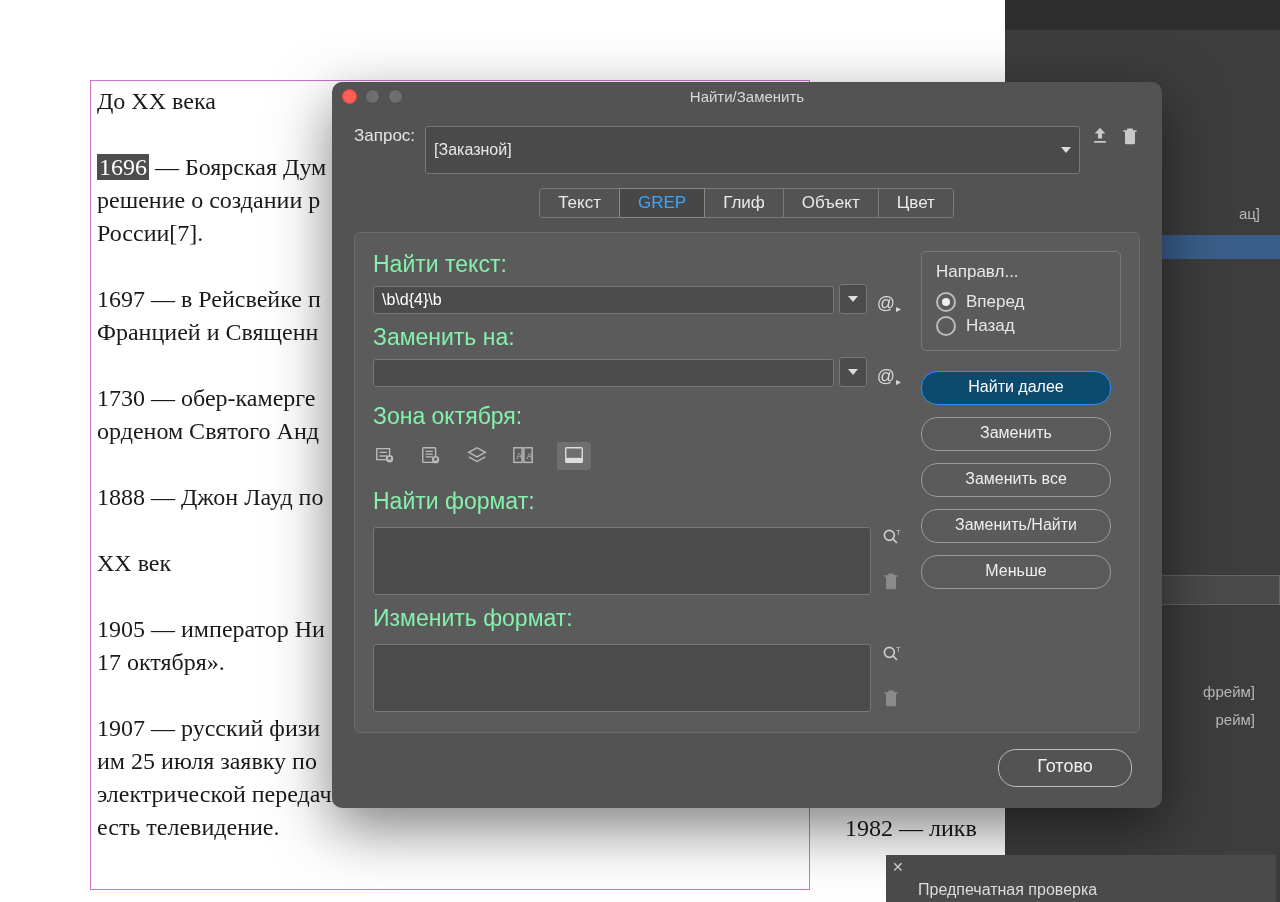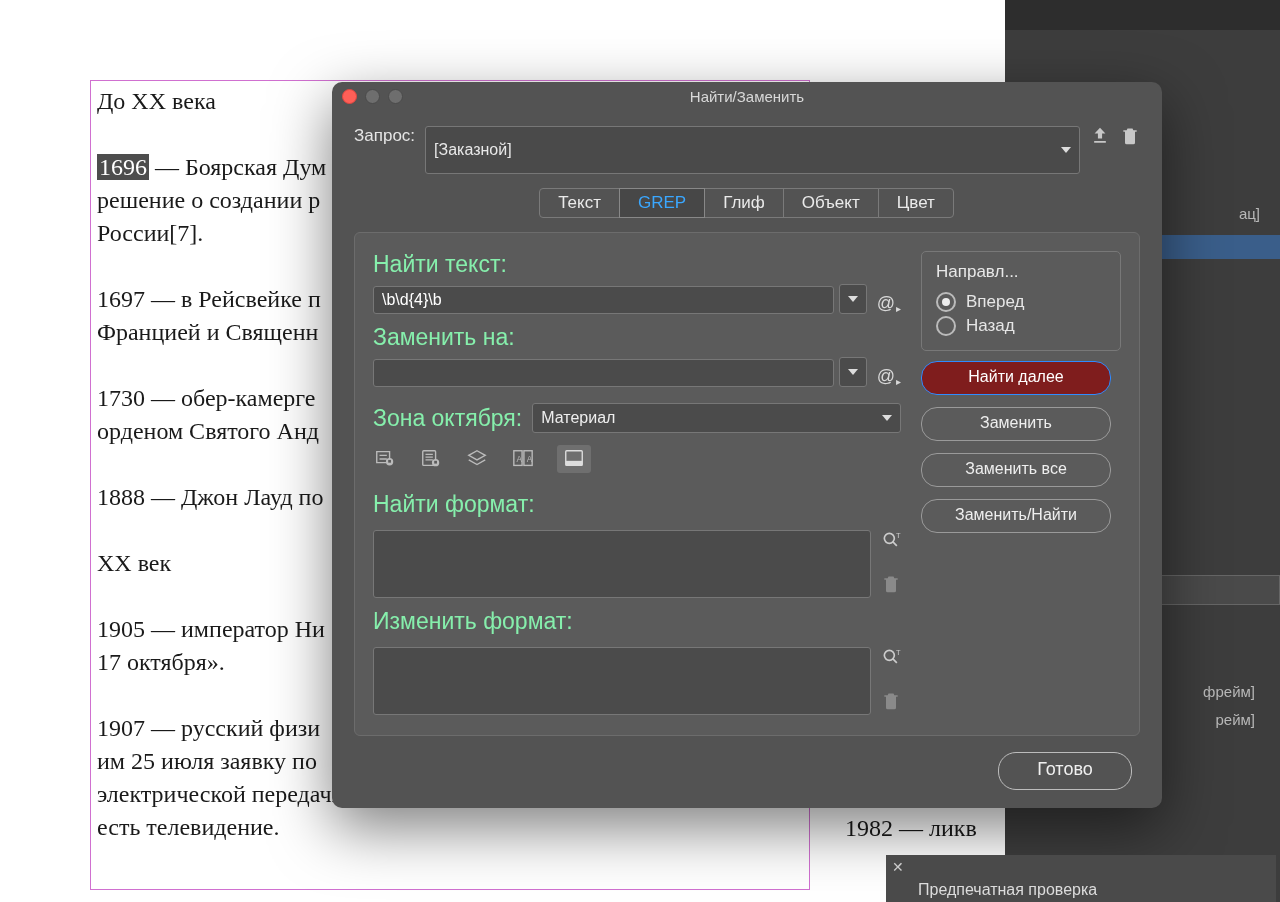--- a/index.html
+++ b/index.html
@@ -277,24 +277,24 @@
     border: 1px solid #9a9a9a;
     background: transparent;
     color: #eee;
     font-size: 16px;
     margin-top: 12px;
     text-align:center;
     line-height:30px;
     cursor:pointer;
   }
   .btn.primary {
-    background: #7f1d1d;
+    background: #0c4a6e;
     border-color: #2f8cff;
     color: #fff;
-    margin-top: 10px;
+    margin-top: 20px;
   }
   
   .dlg-footer {
     display:flex; justify-content:flex-end;
     padding: 16px 30px 0 0;
   }
   .btn-done {
     width: 132px; height: 36px;
     border-radius: 18px;
     border: 1.5px solid #bcbcbc;
@@ -420,24 +420,20 @@
         <div class="field-row">
           <div class="textbox"></div>
           <div class="combo-btn">
               <span class="chev"></span>
             </div>
           <span class="at-glyph">@<span class="sm">▸</span></span>
         </div>
 
         <div class="scope-row">
           <span class="field-label" style="margin:0">Зона октября:</span>
-          <div class="scope-select">
-            <span>Материал</span>
-            <span class="chev"></span>
-          </div>
         </div>
 
         <div class="toggle-row">
           <span class="tg">
               <svg class="icon big" viewBox="0 0 24 24">
                 <path d="M3 4h14v12H3z M6 8h8 M6 12h8" stroke="#bbb" stroke-width="1.5" fill="none"></path>
                 <circle cx="17" cy="15" r="4" fill="#bbb"></circle>
                 <rect x="15.5" y="13" width="3" height="3" fill="#5b5b5b"></rect>
               </svg>
             </span>
@@ -511,20 +507,21 @@
           <div class="radio-row">
             <span class="radio"></span>
             <span>Назад</span>
           </div>
         </div>
 
         <div class="btn primary">Найти далее</div>
         <div class="btn">Заменить</div>
         <div class="btn">Заменить все</div>
         <div class="btn">Заменить/Найти</div>
+        <div class="btn">Меньше</div>
       </div>
     </div>
 
     <div class="dlg-footer">
       <div class="btn-done">Готово</div>
     </div>
   </div>
 
   <div class="preflight">
     <span class="close-x">✕</span>

